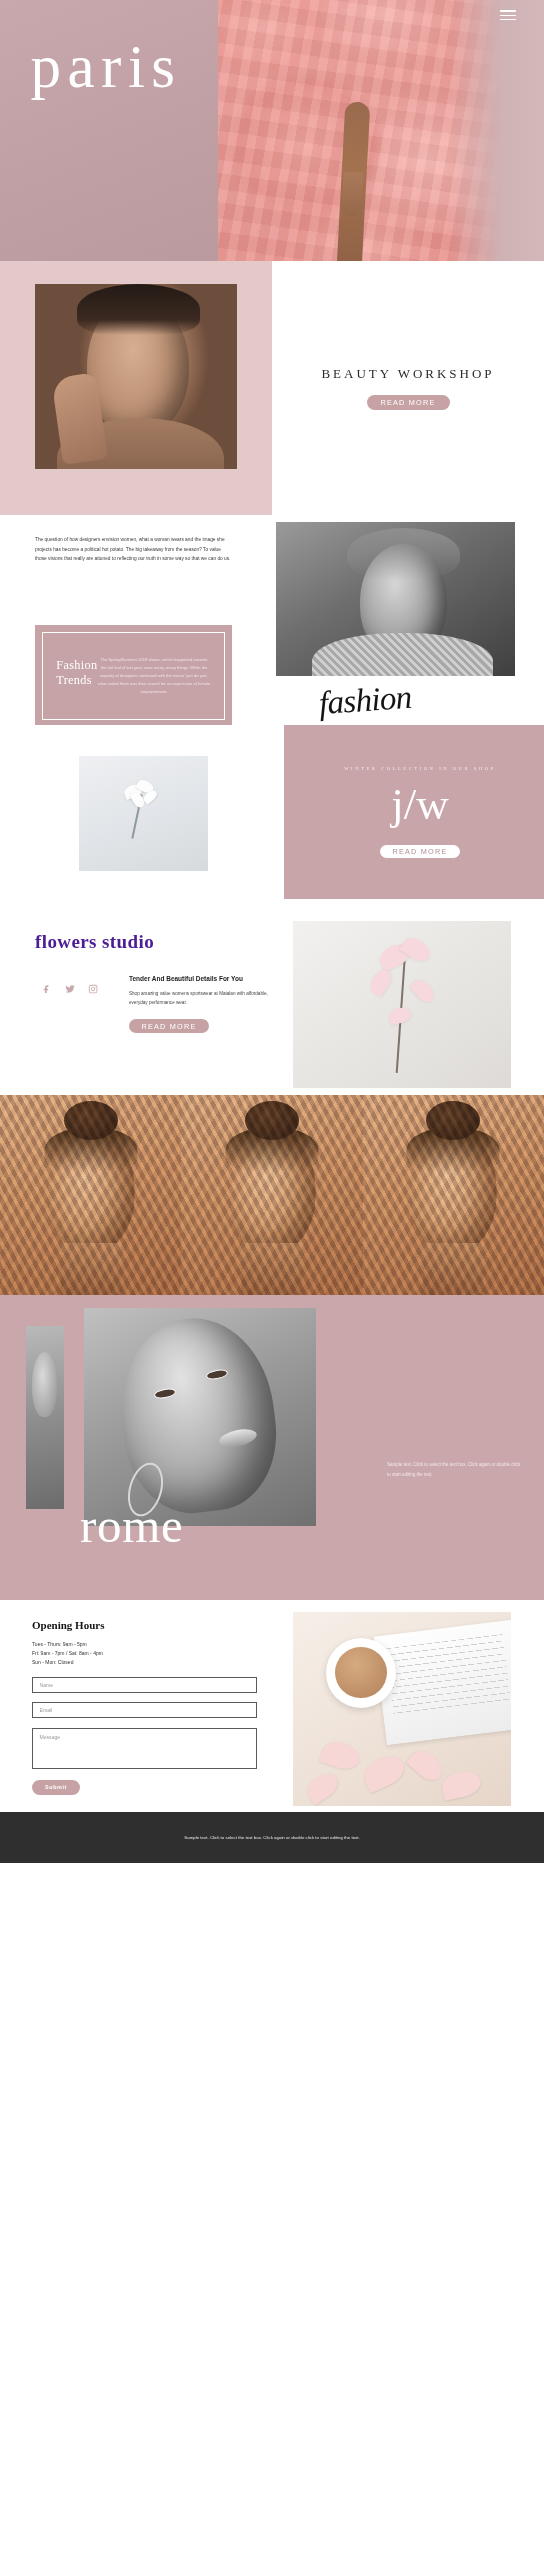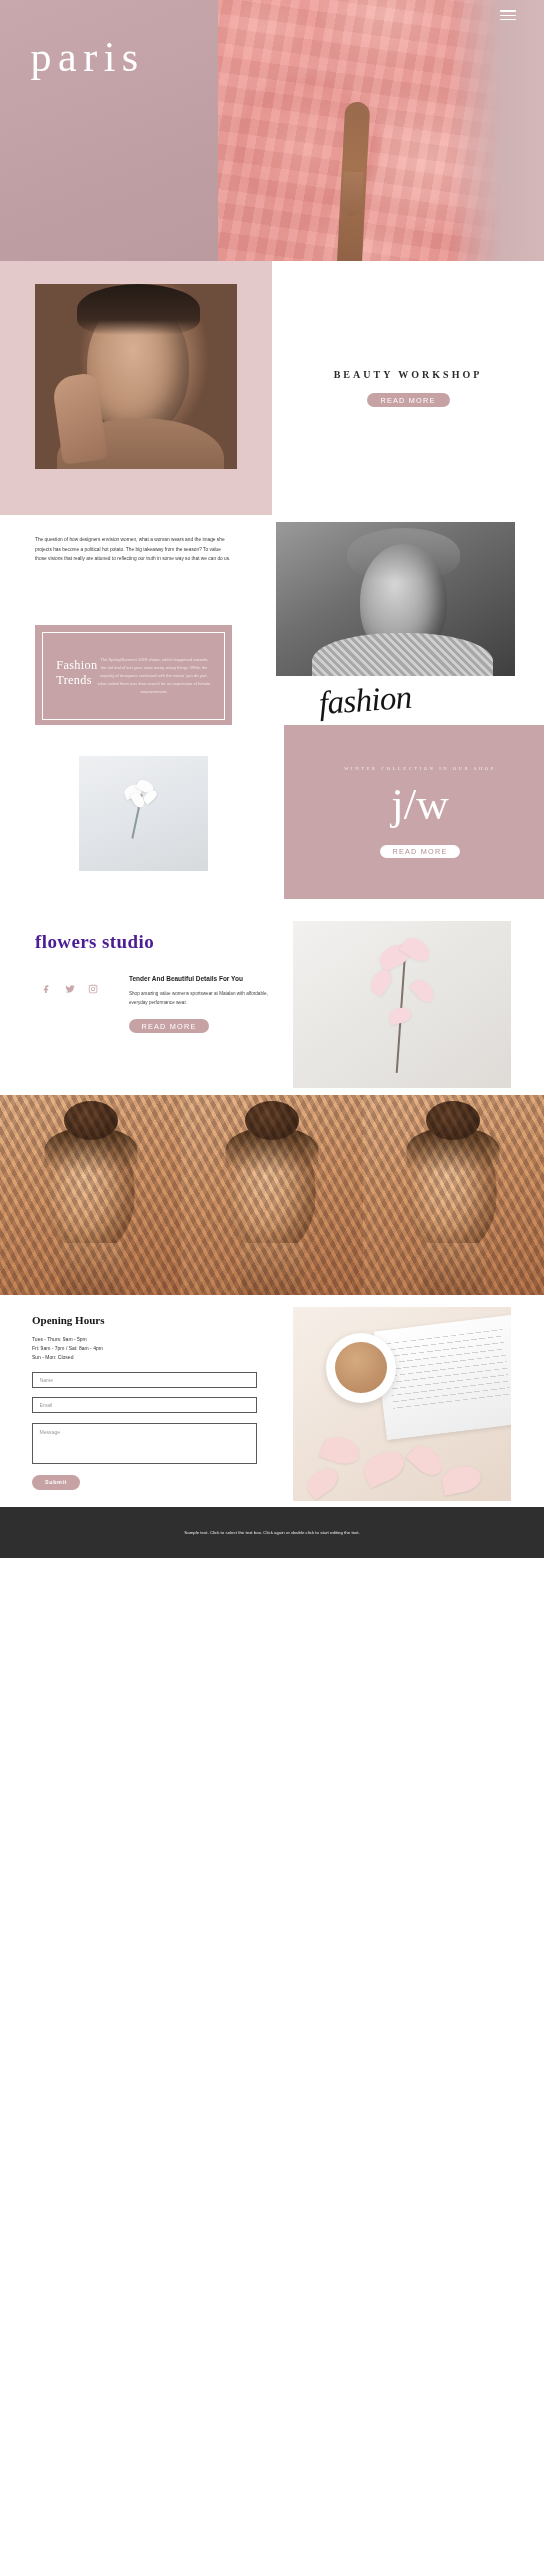--- a/index.html
+++ b/index.html
@@ -62,21 +62,21 @@
     background: linear-gradient(180deg,#a9795a,#96684a); border-radius: 0 0 11.6px 11.6px;
   }
   .hero-right-fade {
     position: absolute; right: 0; top: 0; width: 94px; height: 261px;
     background: linear-gradient(90deg, rgba(205,178,180,0) 0%, #cfb2b4 55%, #d3b7b9 100%);
   }
 
   .hero-title {
     position: absolute; left: 30.5px; top: 36px;
     font-family: "Liberation Serif", serif;
-    font-size: 42px; line-height: 1; color: #ffffff;
+    font-size: 61px; line-height: 1; color: #ffffff;
     letter-spacing: 6.5px; font-weight: 400;
   }
   .hamburger {
     position: absolute; right: 27.6px; top: 10.2px;
     width: 16px; height: 10.2px; cursor: pointer;
     display: flex; flex-direction: column; justify-content: space-between;
   }
   .hamburger span { display:block; height: 1.5px; background:#ffffff; border-radius:0.7px; }
 
   
@@ -113,22 +113,22 @@
     background: linear-gradient(160deg,#c59a7d,#9c7159);
     border-radius: 22px 13px 7.3px 7.3px; transform: rotate(-8deg);
   }
 
   .workshop-wrap {
     position:absolute; left:272px; top:0; width:272px; height:254px;
     display:flex; flex-direction:column; align-items:center; justify-content:center;
     background:#ffffff;
   }
   .eyebrow {
-    font-family:"Liberation Serif", serif; font-size: 10px; letter-spacing: 3px;
-    color:#2b2b2b; text-transform: uppercase; margin-bottom: 13px; font-weight: bold;
+    font-family:"Liberation Serif", serif; font-size: 13px; letter-spacing: 3px;
+    color:#2b2b2b; text-transform: uppercase; margin-bottom: 13px;
   }
   .bignum {
     font-family:"Liberation Serif", serif; font-size: 52px; color:#101010;
     letter-spacing: 0.7px; line-height: 1; margin-bottom: 19px;
   }
   .sec-workshop .btn-pill { width: 83px; height: 14.5px; }
 
   
   .sec-trends { position: relative; height: 210px; background:#ffffff; }
   .para-block {
@@ -515,20 +515,32 @@
     </div>
     <div class="tri">
       <div class="face"></div>
         <div class="hairline"></div>
         <div class="bun"></div>
       <div class="neck"></div>
         <div class="shadowlight"></div>
     </div>
   </section>
 
+  <section class="sec-rome">
+    <div class="rome-strip"></div>
+    <div class="rome-main">
+      <div class="head"></div>
+      <div class="eye l"></div>
+      <div class="eye r"></div>
+      <div class="lips"></div>
+      <div class="hoop"></div>
+    </div>
+    <div class="rome-word">rome</div>
+    <p class="rome-sample">Sample text. Click to select the text box. Click again or double click to start editing the text.</p>
+  </section>
 
   <section class="sec-contact">
     <div class="contact-left">
       <h3 class="contact-title">Opening Hours</h3>
       <div class="hours-line">Tues - Thurs: 9am - 5pm</div>
       <div class="hours-line">Fri: 9am - 7pm / Sat: 8am - 4pm</div>
       <div class="hours-line">Sun - Mon: Closed</div>
 
       <input class="field" type="text" placeholder="Name" style="">
       <input class="field" type="email" placeholder="Email" style="">

